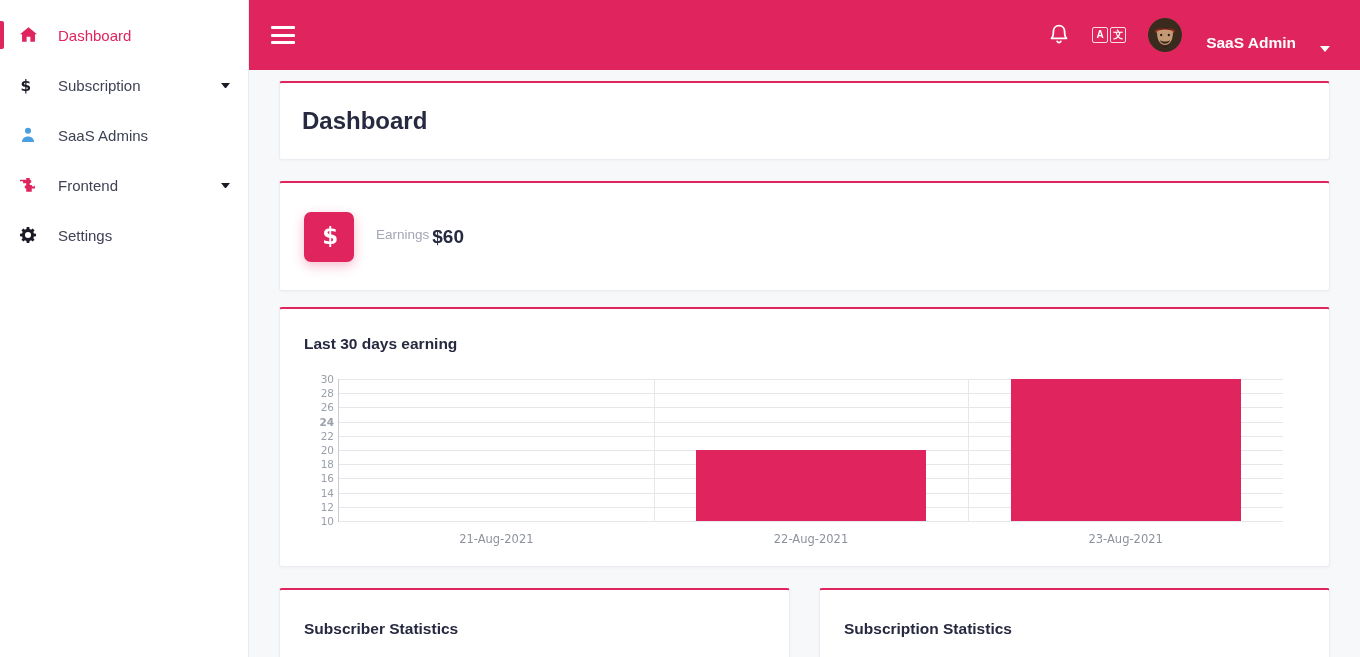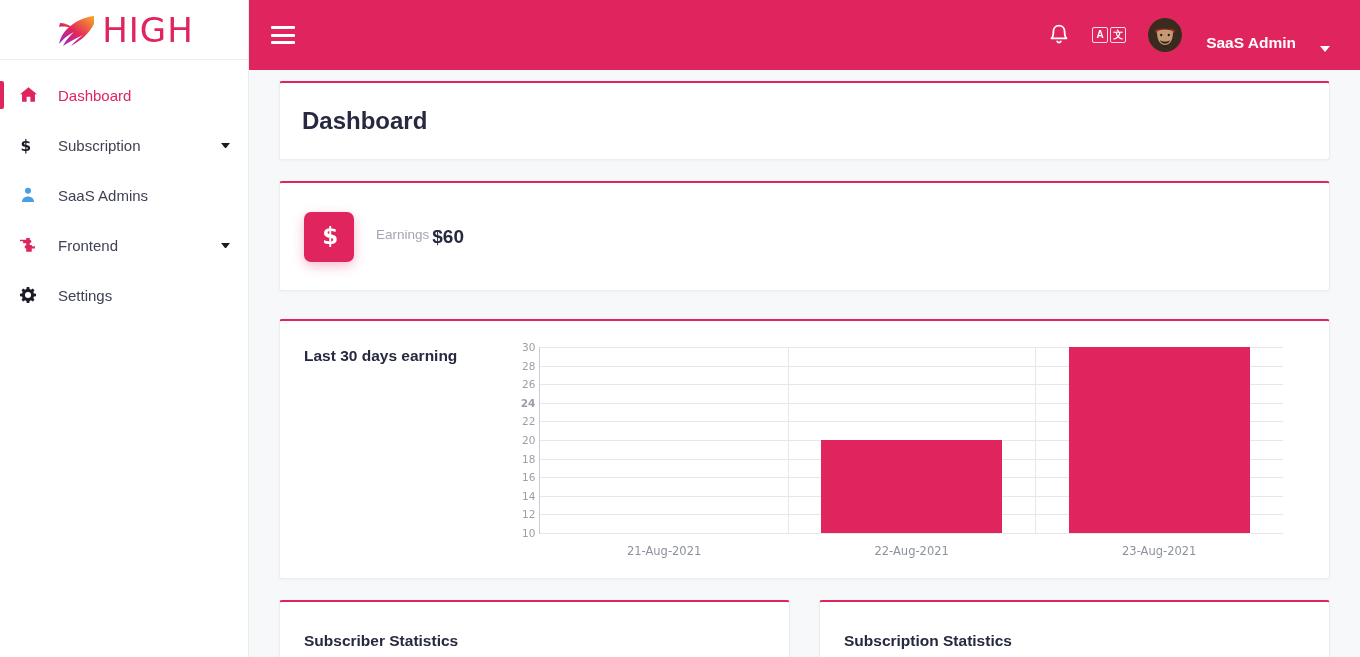--- a/index.html
+++ b/index.html
@@ -137,21 +137,21 @@
     background:#e0245e; border-radius:7px;
     display:flex; align-items:center; justify-content:center;
     box-shadow:0 4px 12px rgba(224,36,94,.30);
   }
   .stat-icon svg { display:block; }
   .stat-texts { display:flex; flex-direction:row; gap:3px; }
   .stat-label { font-size:13.5px; color:#a3a7b5; }
   .stat-value { font-size:19px; font-weight:700; color:#26293f; line-height:1.05; }
 
   
-  .chart-card { margin-top:28px; height:260px; display:flex; flex-direction:row; }
+  .chart-card { margin-top:16px; height:260px; display:flex; flex-direction:column; }
   .chart-title { font-size:15.5px; font-weight:700; color:#26293f; padding:26px 24px 0 24px; }
   .chart-area { flex:1; position:relative; margin:18px 24px 10px 24px; }
   .plot {
     position:absolute; left:34px; right:22px; top:8px; bottom:34px;
     border-left:1px solid #c9ccd3;
     border-bottom:1px solid #c9ccd3;
   }
   .grid-h {
     position:absolute; left:0; right:0; height:1px;
     background:#e6e7ea;
@@ -186,36 +186,20 @@
   .bottom-card { flex:1; height:120px; }
   .bottom-title { font-size:15.5px; font-weight:700; color:#26293f; padding:30px 24px 0 24px; }
 </style>
 </head>
 <body>
 
 <div class="app">
 
   <aside class="sidebar">
 
-    <div class="brand">
-      <span class="brand-mark">
-        <svg viewBox="0 0 46 40" width="46" height="40" aria-hidden="true">
-          <defs>
-            <linearGradient id="gbird" x1="0" y1="1" x2="1" y2="0">
-              <stop offset="0%" stop-color="#8e2de2"></stop>
-              <stop offset="45%" stop-color="#e0245e"></stop>
-              <stop offset="100%" stop-color="#f9a825"></stop>
-            </linearGradient>
-          </defs>
-          <path d="M40 6 C30 7 20 12 13 19 C9 23 6 28 5 34 C9 29 14 25 20 22 C15 27 11 31 9 36 C15 32 22 28 29 25 C24 29 20 32 17 36 C26 31 35 24 40 14 Z" fill="url(#gbird)"></path>
-          <path d="M6 13 C11 13 16 15 19 18 C14 17 9 16 5 17 Z" fill="url(#gbird)"></path>
-        </svg>
-      </span>
-      <span class="brand-text">HIGH</span>
-    </div>
 
     <nav class="nav">
 
       <div class="nav-item active">
         <span class="ico pink">
           <svg viewBox="0 0 20 18" width="17" height="16" fill="currentColor">
               <path d="M10 0 L20 8 L17.6 8 L17.6 17 L12.2 17 L12.2 11 L7.8 11 L7.8 17 L2.4 17 L2.4 8 L0 8 Z"></path>
             </svg>
         </span>
         <span class="lbl">Dashboard</span>

